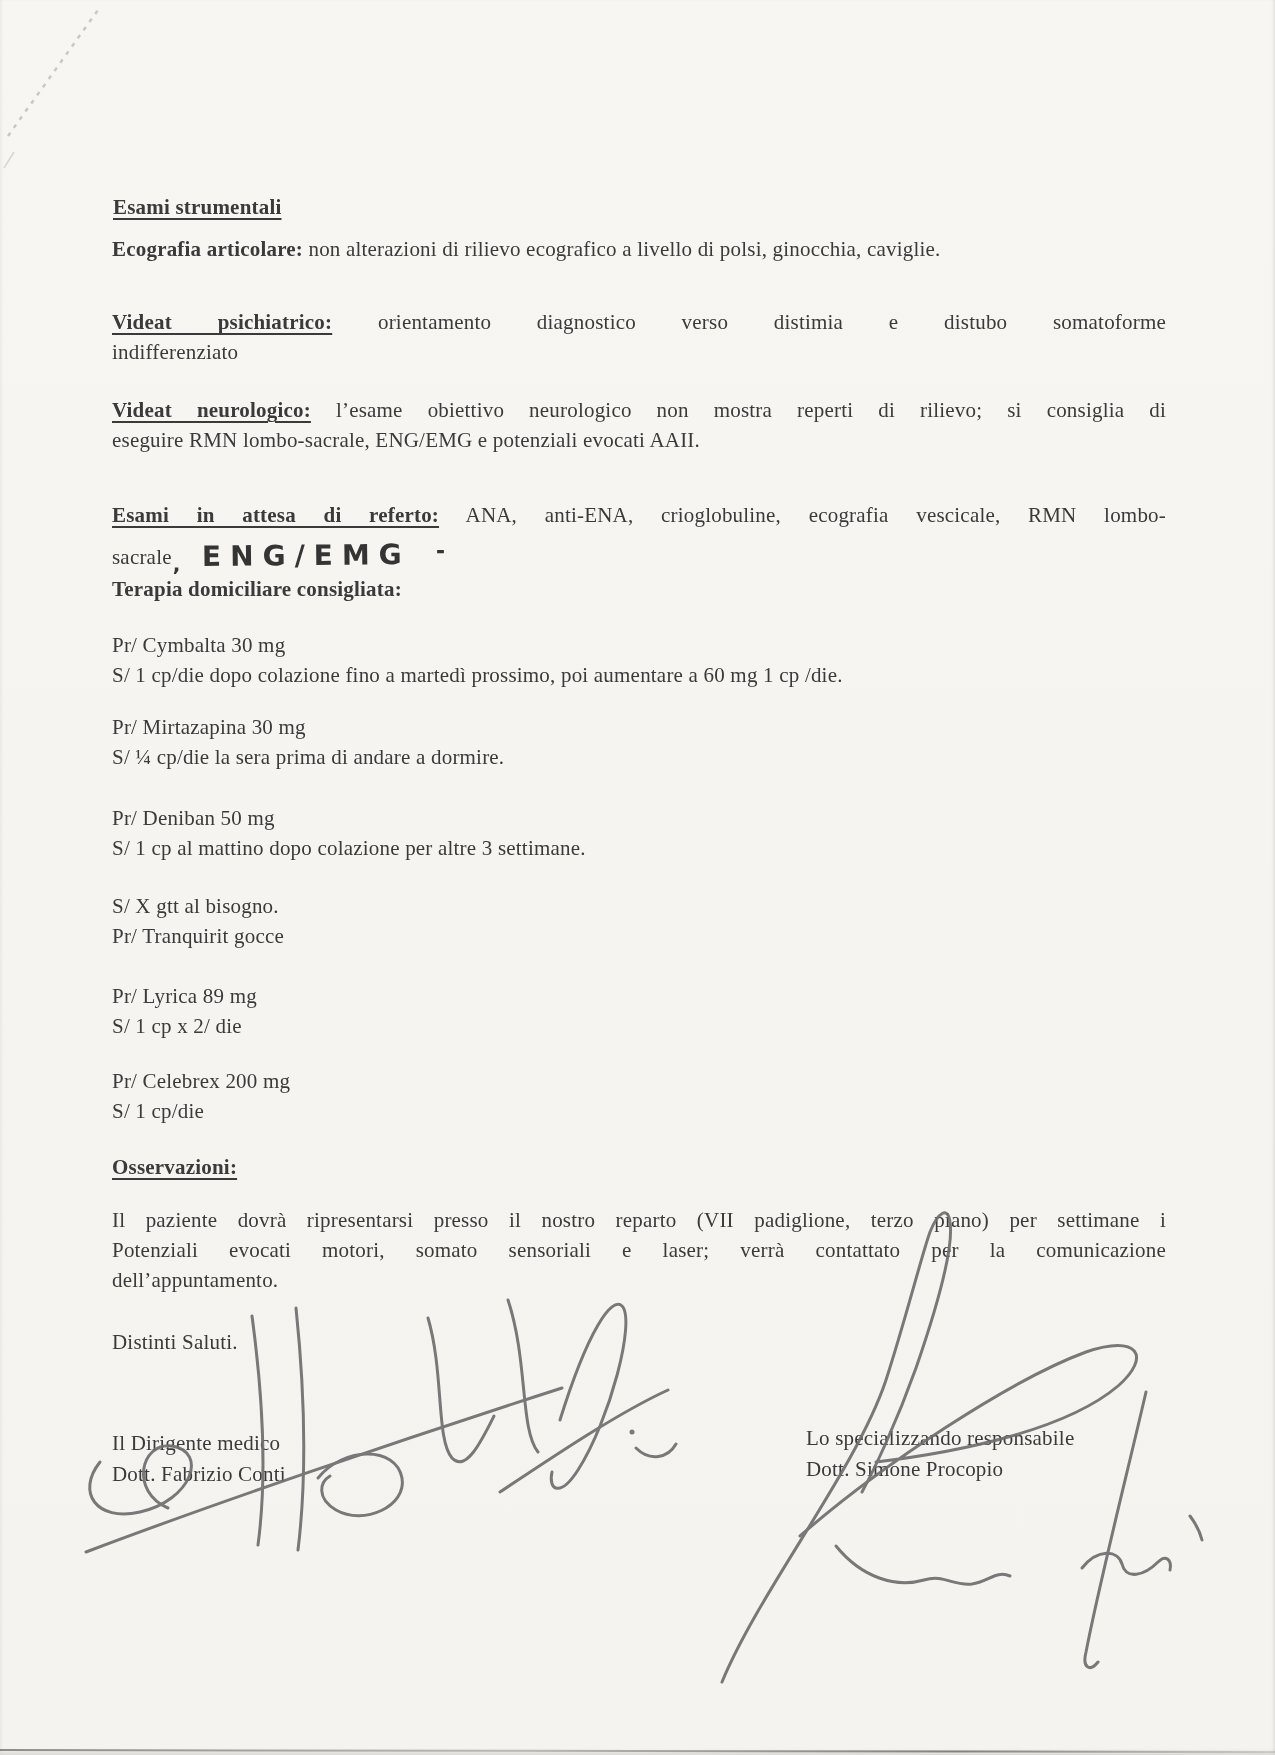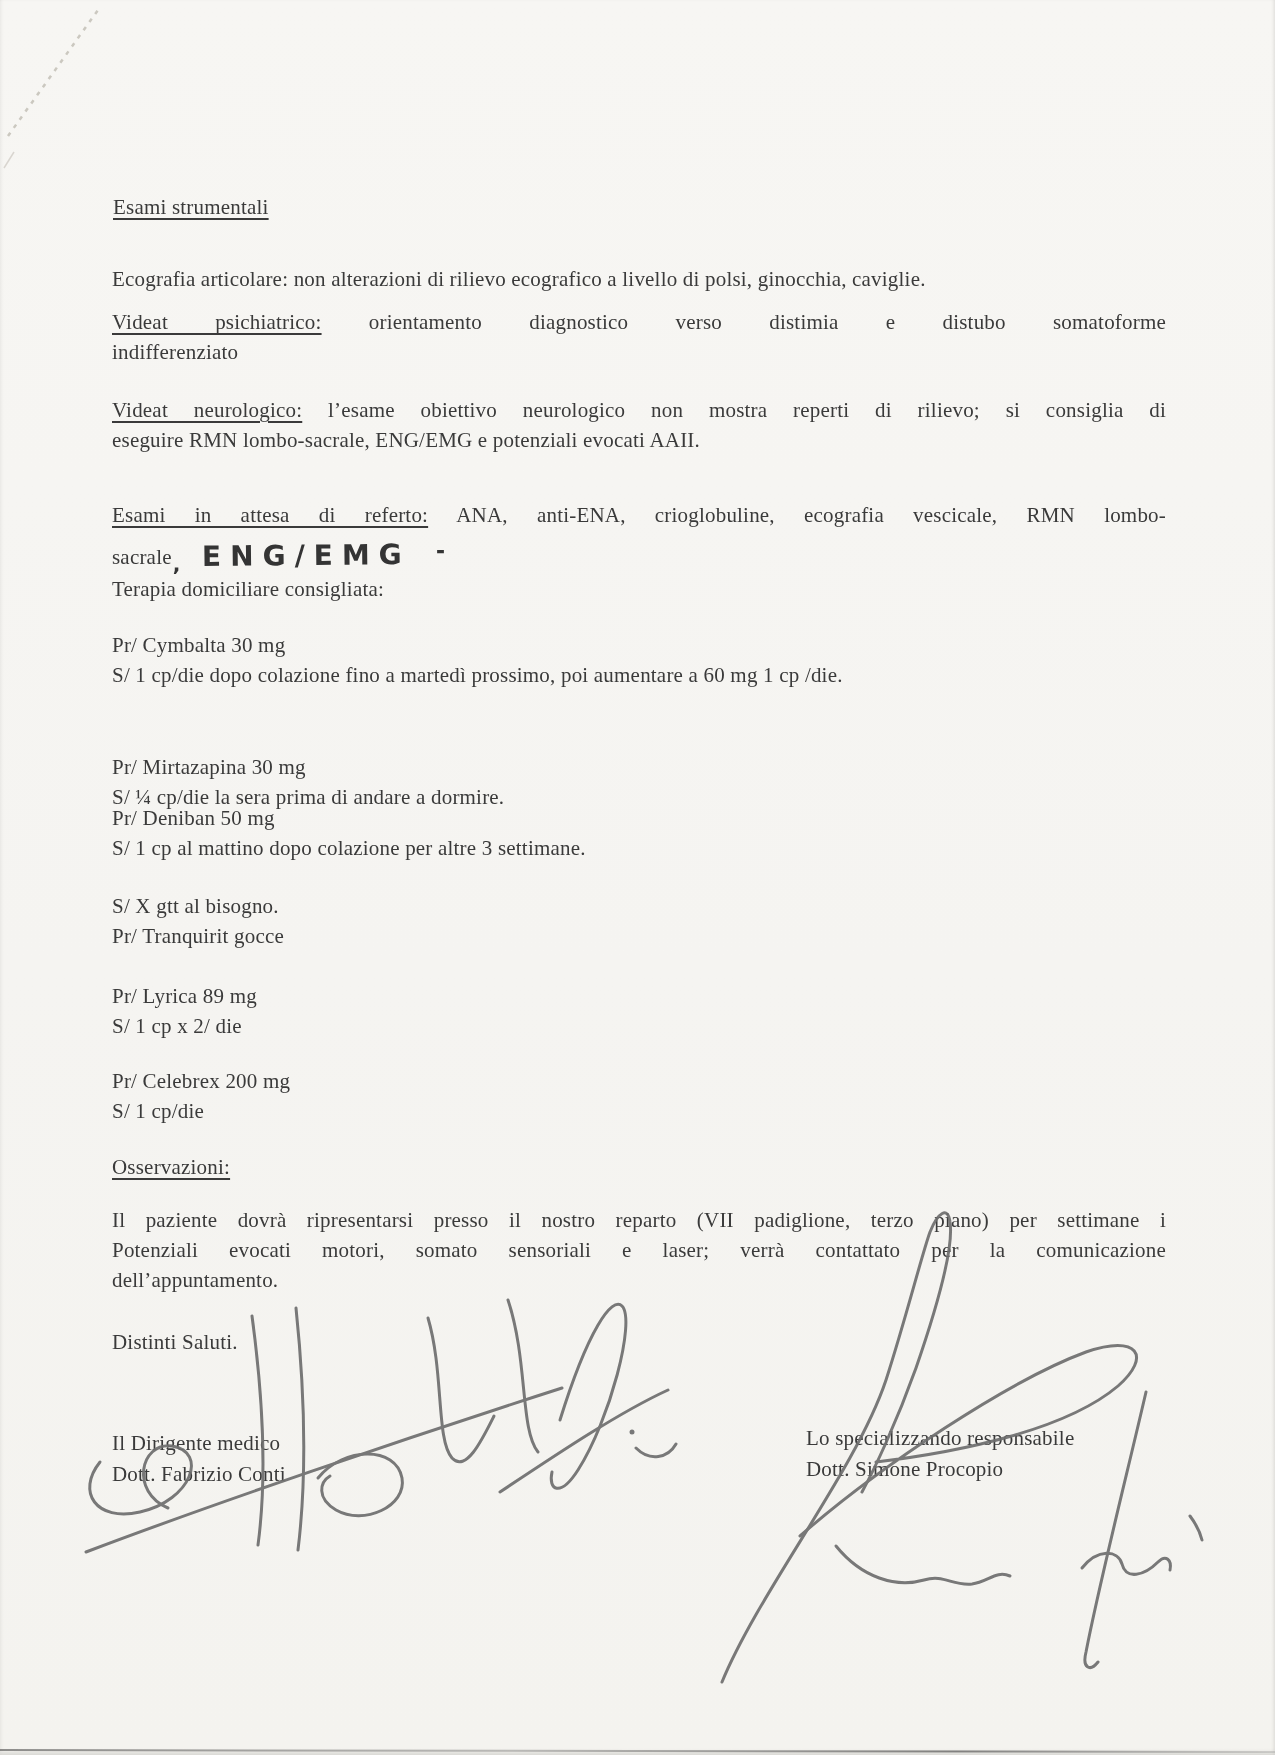--- a/index.html
+++ b/index.html
@@ -14,21 +14,21 @@
     box-shadow:inset 0 -3px 4px rgba(0,0,0,.10), inset -2px 0 3px rgba(0,0,0,.03);
   }
   .para{
     position:absolute;
     left:112px;
     width:1054px;
     font-size:21px;
     line-height:30px;
     letter-spacing:.2px;
   }
-  .b{font-weight:normal;}
+  .b{font-weight:bold;}
   .u{text-decoration:underline;text-decoration-thickness:2px;text-underline-offset:4px;}
   .just{text-align:justify;text-align-last:justify;}
   .rx div{white-space:nowrap;}
   .hw{
     font-family:"DejaVu Sans",sans-serif;
     font-weight:700;
     font-size:28px;
     letter-spacing:9px;
     color:#343434;
     display:inline-block;
@@ -64,21 +64,21 @@
 
   <svg class="overlay" width="1275" height="1755" viewBox="0 0 1275 1755">
     <path d="M8,136 L98,10" stroke="#c3bfb6" stroke-width="2.5" fill="none" stroke-dasharray="4 6" opacity="0.85"></path>
     <path d="M4,168 L14,152" stroke="#ccc8c0" stroke-width="1.5" fill="none" opacity="0.7"></path>
   </svg>
 
   <div class="para" style="top:192px;left:113px">
     <span class="b u">Esami strumentali</span>
   </div>
 
-  <div class="para" style="top:264px">
+  <div class="para" style="top:234px">
     <span class="b">Ecografia articolare:</span>
     <span>non alterazioni di rilievo ecografico a livello di polsi, ginocchia, caviglie.</span>
   </div>
 
   <div class="para" style="top:307px">
     <div class="just">
       <span class="b u">Videat psichiatrico:</span>
       <span>orientamento diagnostico verso distimia e distubo somatoforme</span>
     </div>
     <div>indifferenziato</div>
@@ -103,21 +103,21 @@
   </div>
 
   <div class="para" style="top:574px">
     <span class="b">Terapia domiciliare consigliata:</span>
   </div>
 
   <div class="para rx" style="top:630px">
     <div>Pr/ Cymbalta 30 mg</div>
     <div>S/ 1 cp/die dopo colazione fino a martedì prossimo, poi aumentare a 60 mg 1 cp /die.</div>
   </div>
-  <div class="para rx" style="top:752px">
+  <div class="para rx" style="top:712px">
     <div>Pr/ Mirtazapina 30 mg</div>
     <div>S/ ¼  cp/die la sera prima di andare a dormire.</div>
   </div>
   <div class="para rx" style="top:803px">
     <div>Pr/ Deniban 50 mg</div>
     <div>S/ 1 cp al mattino dopo colazione per altre 3 settimane.</div>
   </div>
   <div class="para rx" style="top:891px">
     <div>S/ X gtt al bisogno.</div>
     <div>Pr/ Tranquirit gocce</div>

